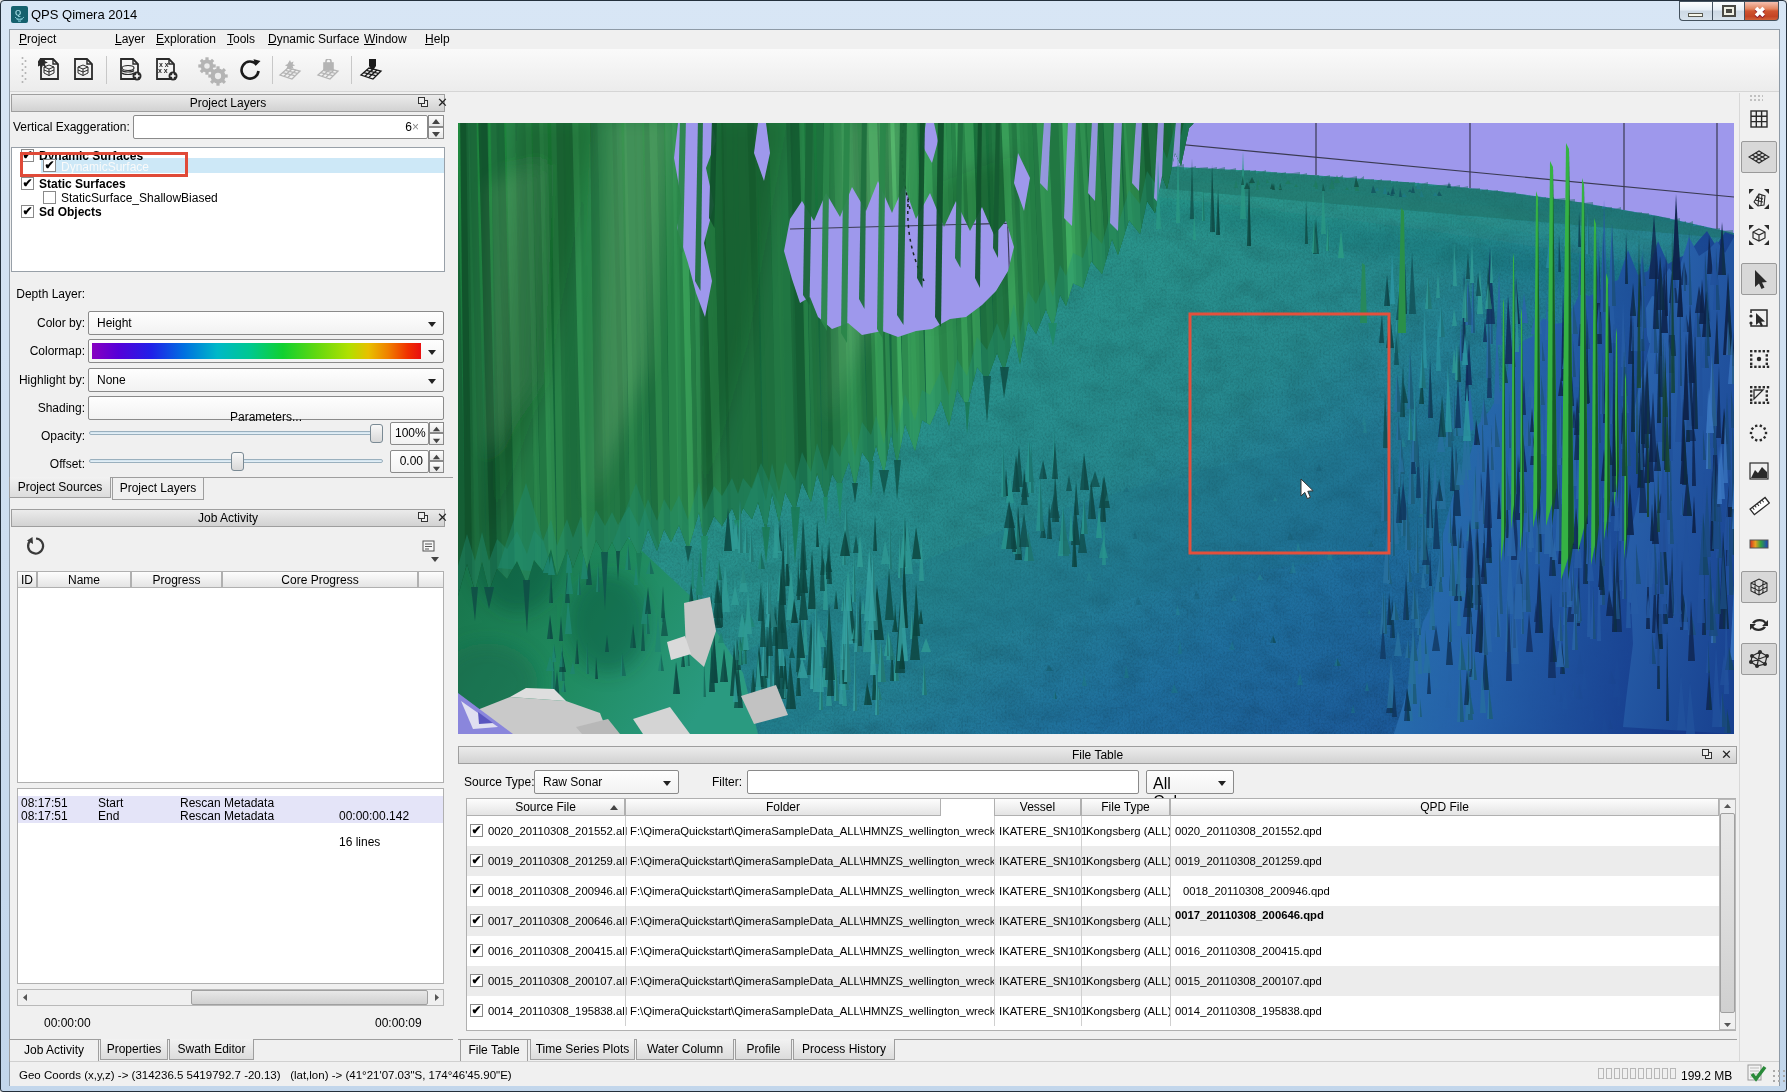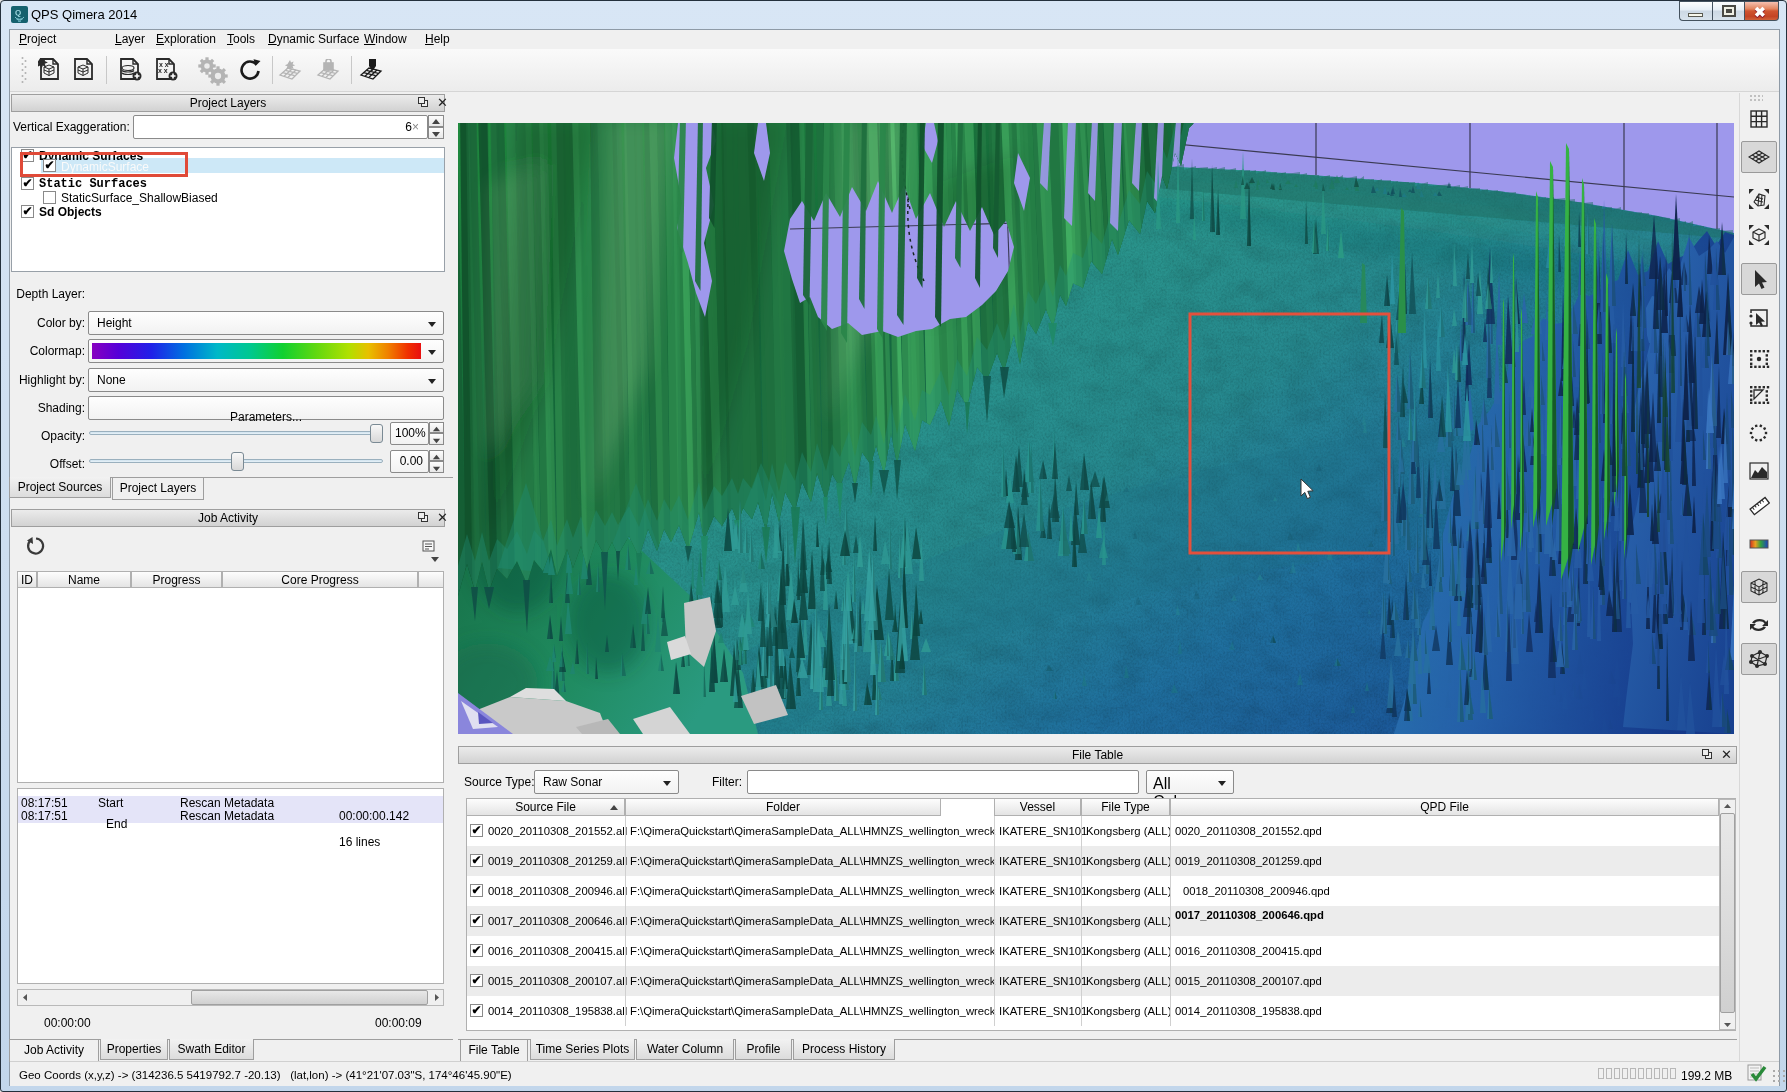--- a/index.html
+++ b/index.html
@@ -198,21 +198,21 @@
     <div class="spin" style="left:427px;top:126px;height:12px;"><svg width="14" height="10" viewBox="0 0 14 10">
         <path d="M3 3 L7 8 L11 3 Z" fill="#444"></path>
       </svg></div>
     <div class="abs" style="left:10px;top:146px;width:434px;height:125px;background:#fff;border:1px solid #98a0a8;"></div>
     <div class="abs" style="left:40px;top:157px;width:403px;height:15px;background:#cde8f7;"></div>
     <div class="cb" style="left:20px;top:148px;">✔</div>
     <div class="lbl" style="left:38px;top:148px;font-weight:bold;">Dynamic Surfaces</div>
     <div class="cb" style="left:42px;top:158px;">✔</div>
     <div class="lbl" style="left:60px;top:159px;color:#fafafa;">DynamicSurface</div>
     <div class="cb" style="left:20px;top:176px;">✔</div>
-    <div class="lbl" style="left:38px;top:176px;font-weight:bold;font-family:Liberation Mono, monospace;">Static Surfaces</div>
+    <div class="lbl" style="left:38px;top:176px;font-weight:bold;">Static Surfaces</div>
     <div class="cb" style="left:42px;top:190px;"></div>
     <div class="lbl" style="left:60px;top:190px;">StaticSurface_ShallowBiased</div>
     <div class="cb" style="left:20px;top:204px;">✔</div>
     <div class="lbl" style="left:38px;top:204px;font-weight:bold;">Sd Objects</div>
     <div class="abs" style="left:19px;top:151px;width:168px;height:25px;border:3px solid #e04a38;"></div>
     <div class="lbl" style="left:12px;top:286px;width:72px;text-align:right;">Depth Layer:</div>
     <div class="lbl" style="left:12px;top:315px;width:72px;text-align:right;">Color by:</div>
     <div class="combo" style="left:87px;top:310px;width:356px;">
       <div class="cv">Height</div>
       <div class="carr"></div>
@@ -283,21 +283,21 @@
     <div class="abs" style="left:221px;top:570px;width:196px;height:17px;background:linear-gradient(#fdfdfd,#e4e4e4);border:1px solid #b0b0b0;text-align:center;font-size:12px;padding-top:1px;">Core Progress</div>
     <div class="abs" style="left:417px;top:570px;width:26px;height:17px;background:linear-gradient(#fdfdfd,#e4e4e4);border:1px solid #b0b0b0;text-align:center;font-size:12px;padding-top:1px;"></div>
     <div class="abs" style="left:215px;top:784px;width:20px;height:3px;color:#999;font-size:9px;">......</div>
     <div class="abs" style="left:16px;top:787px;width:427px;height:196px;background:#fff;border:1px solid #b0b0b0;"></div>
     <div class="abs" style="left:17px;top:795px;width:425px;height:27px;background:#e4e4f8;"></div>
     <div class="lbl" style="left:20px;top:795px;">08:17:51</div>
     <div class="lbl" style="left:97px;top:795px;">Start</div>
     <div class="lbl" style="left:179px;top:795px;">Rescan Metadata</div>
     <div class="lbl" style="left:338px;top:834px;">16 lines</div>
     <div class="lbl" style="left:20px;top:808px;">08:17:51</div>
-    <div class="lbl" style="left:105px;top:808px;margin-top:8px;">End</div>
+    <div class="lbl" style="left:97px;top:808px;">End</div>
     <div class="lbl" style="left:179px;top:808px;">Rescan Metadata</div>
     <div class="lbl" style="left:338px;top:808px;">00:00:00.142</div>
     <div class="sb abs" style="left:16px;top:988px;width:427px;height:17px;"></div>
     <div class="abs sbthumb" style="left:190px;top:989px;width:237px;height:15px;"></div>
     <svg class="abs" style="left:20px;top:992px;" width="8" height="9" viewBox="0 0 8 9">
       <path d="M6 1 L2 4.5 L6 8 Z" fill="#555"></path>
     </svg>
     <svg class="abs" style="left:432px;top:992px;" width="8" height="9" viewBox="0 0 8 9">
       <path d="M2 1 L6 4.5 L2 8 Z" fill="#555"></path>
     </svg>

